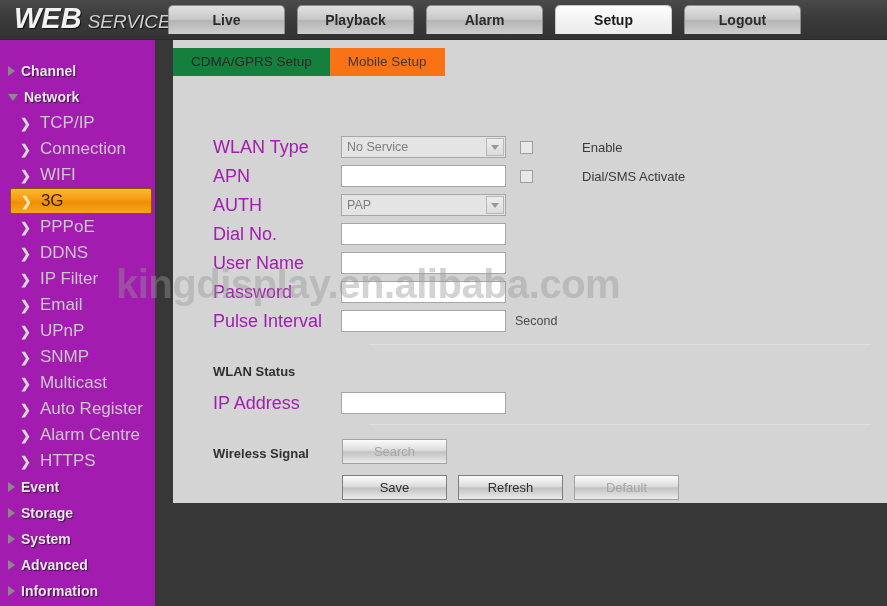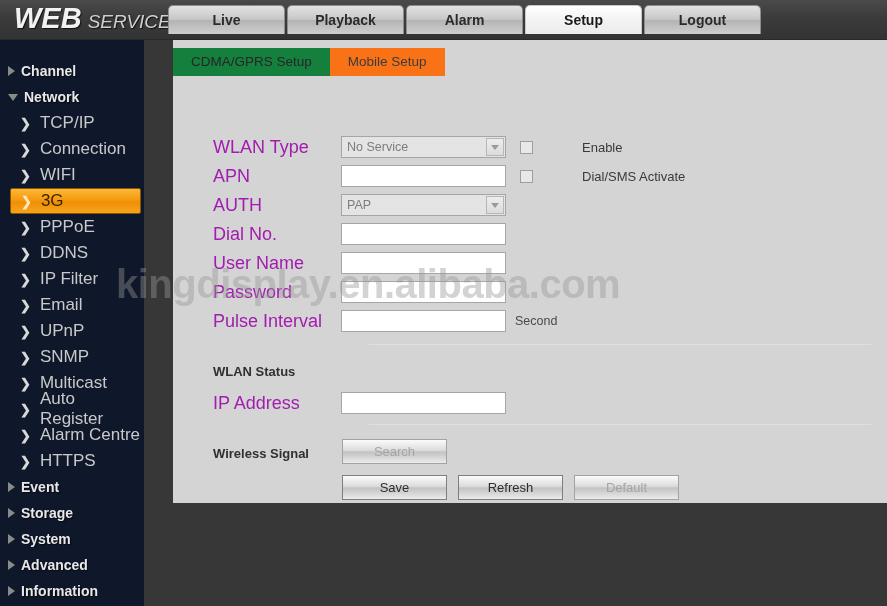--- a/index.html
+++ b/index.html
@@ -21,38 +21,38 @@
     position: absolute; left: 14px; top: 2px;
     font-style: italic; white-space: nowrap;
     text-shadow: 1px 1px 1px rgba(0,0,0,.7);
   }
   .logo .web {
     font-size: 29px; font-weight: bold; color: #f2f2f2; letter-spacing: 0px;
   }
   .logo .service {
     font-size: 19px; font-weight: normal; color: #cfcfcf; margin-left: 6px;
   }
-  .navtabs { position: absolute; left: 168px; top: 5px; display: flex; gap: 2px; }
+  .navtabs { position: absolute; left: 168px; top: 5px; display: flex; gap: 12px; }
   .navtab {
     width: 117px; height: 29px; line-height: 29px; text-align: center;
     font-size: 14px; font-weight: bold; color: #2b2b2b;
     background: linear-gradient(to bottom, #e2e2e2 0%, #c7c7c7 48%, #b4b4b4 52%, #cfcfcf 100%);
     border: 1px solid #8d8d8d; border-bottom: none;
     border-radius: 5px 5px 0 0;
     cursor: pointer; user-select: none;
   }
   .navtab.active {
     background: linear-gradient(to bottom, #ffffff 0%, #f3f3f3 50%, #ececec 100%);
     color: #1a1a1a; border-color: #c9c9c9;
   }
 
   
   .sidebar {
-    position: absolute; left: 0; top: 40px; width: 144px; height: 566px;
-    background: #0f172a;
+    position: absolute; left: 0; top: 40px; width: 155px; height: 566px;
+    background: #a21caf;
   }
   .side-group {
     display: flex; align-items: center; height: 26px;
     padding-left: 8px; cursor: pointer; user-select: none;
   }
   .side-group .glabel {
     font-size: 14px; font-weight: bold; color: #e8e8e8;
     text-shadow: 1px 1px 1px rgba(0,0,0,.6);
   }
   .arrow-right {

